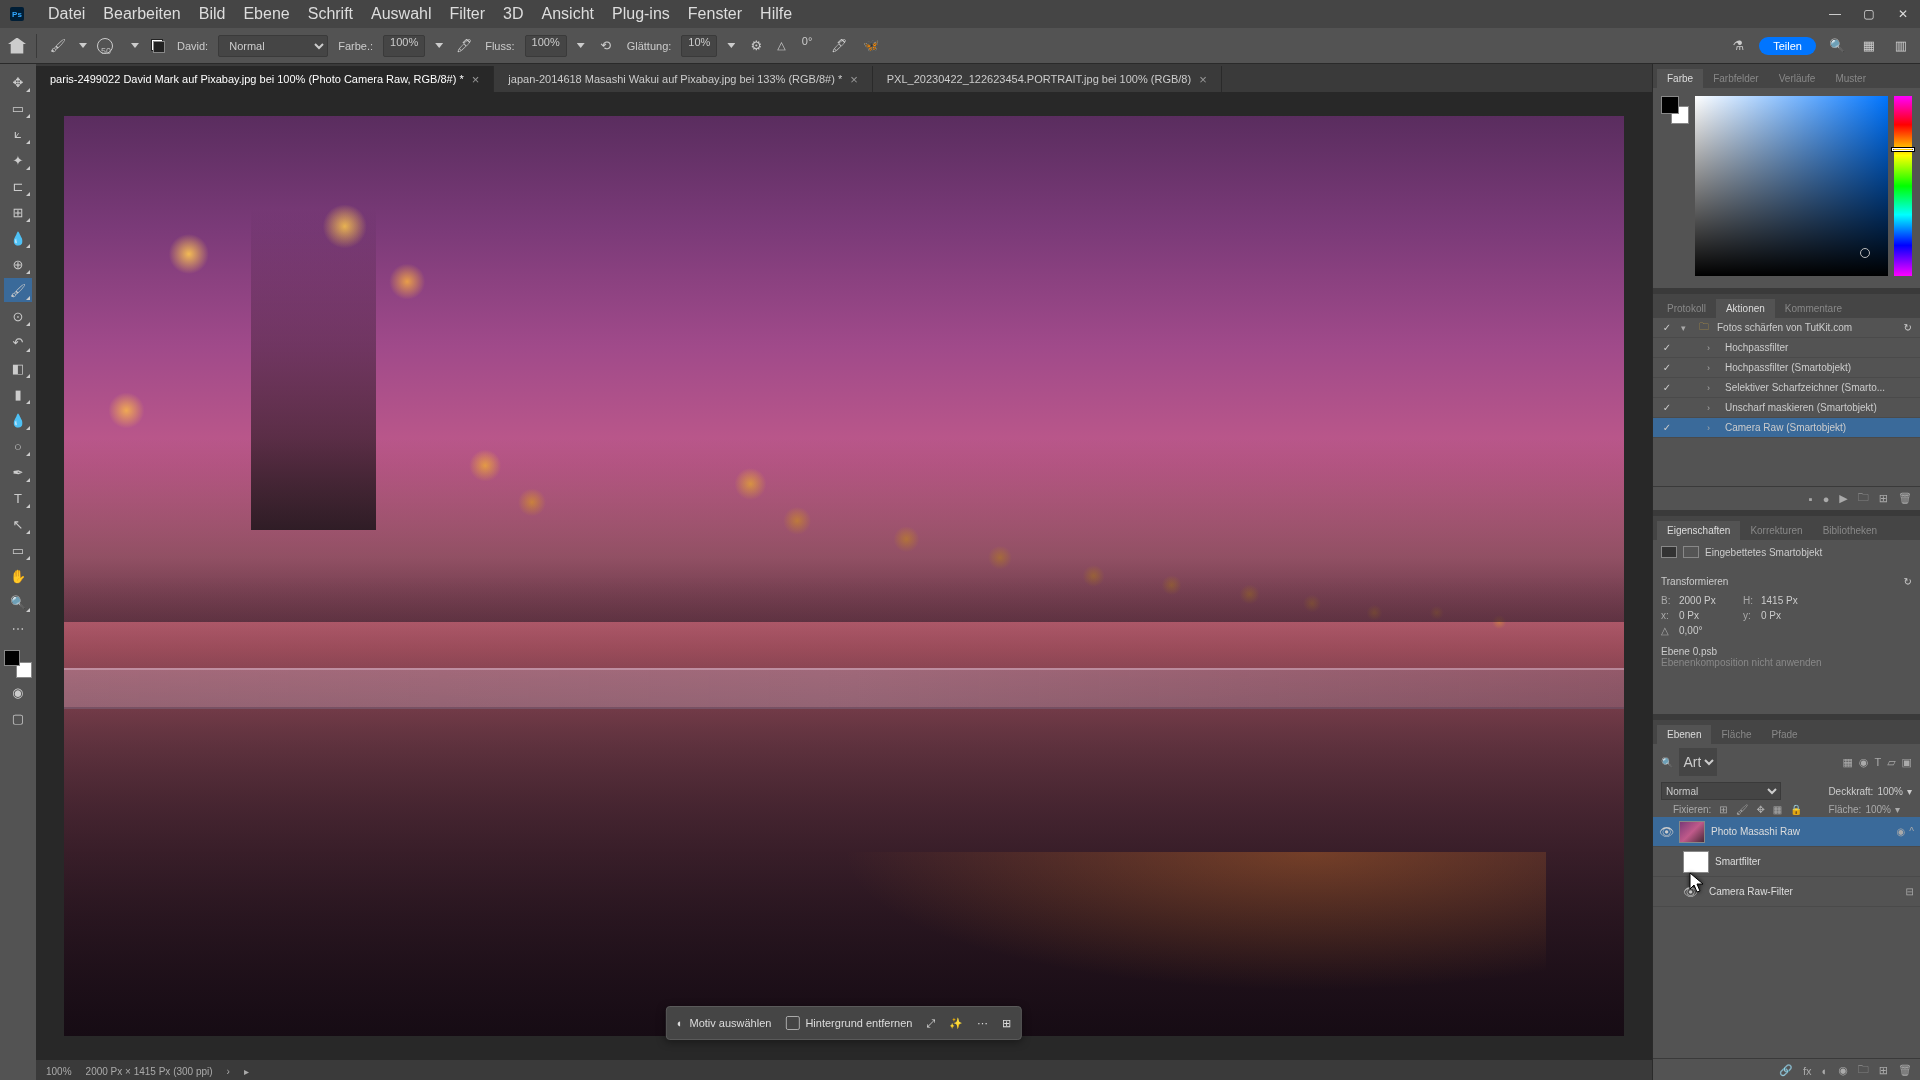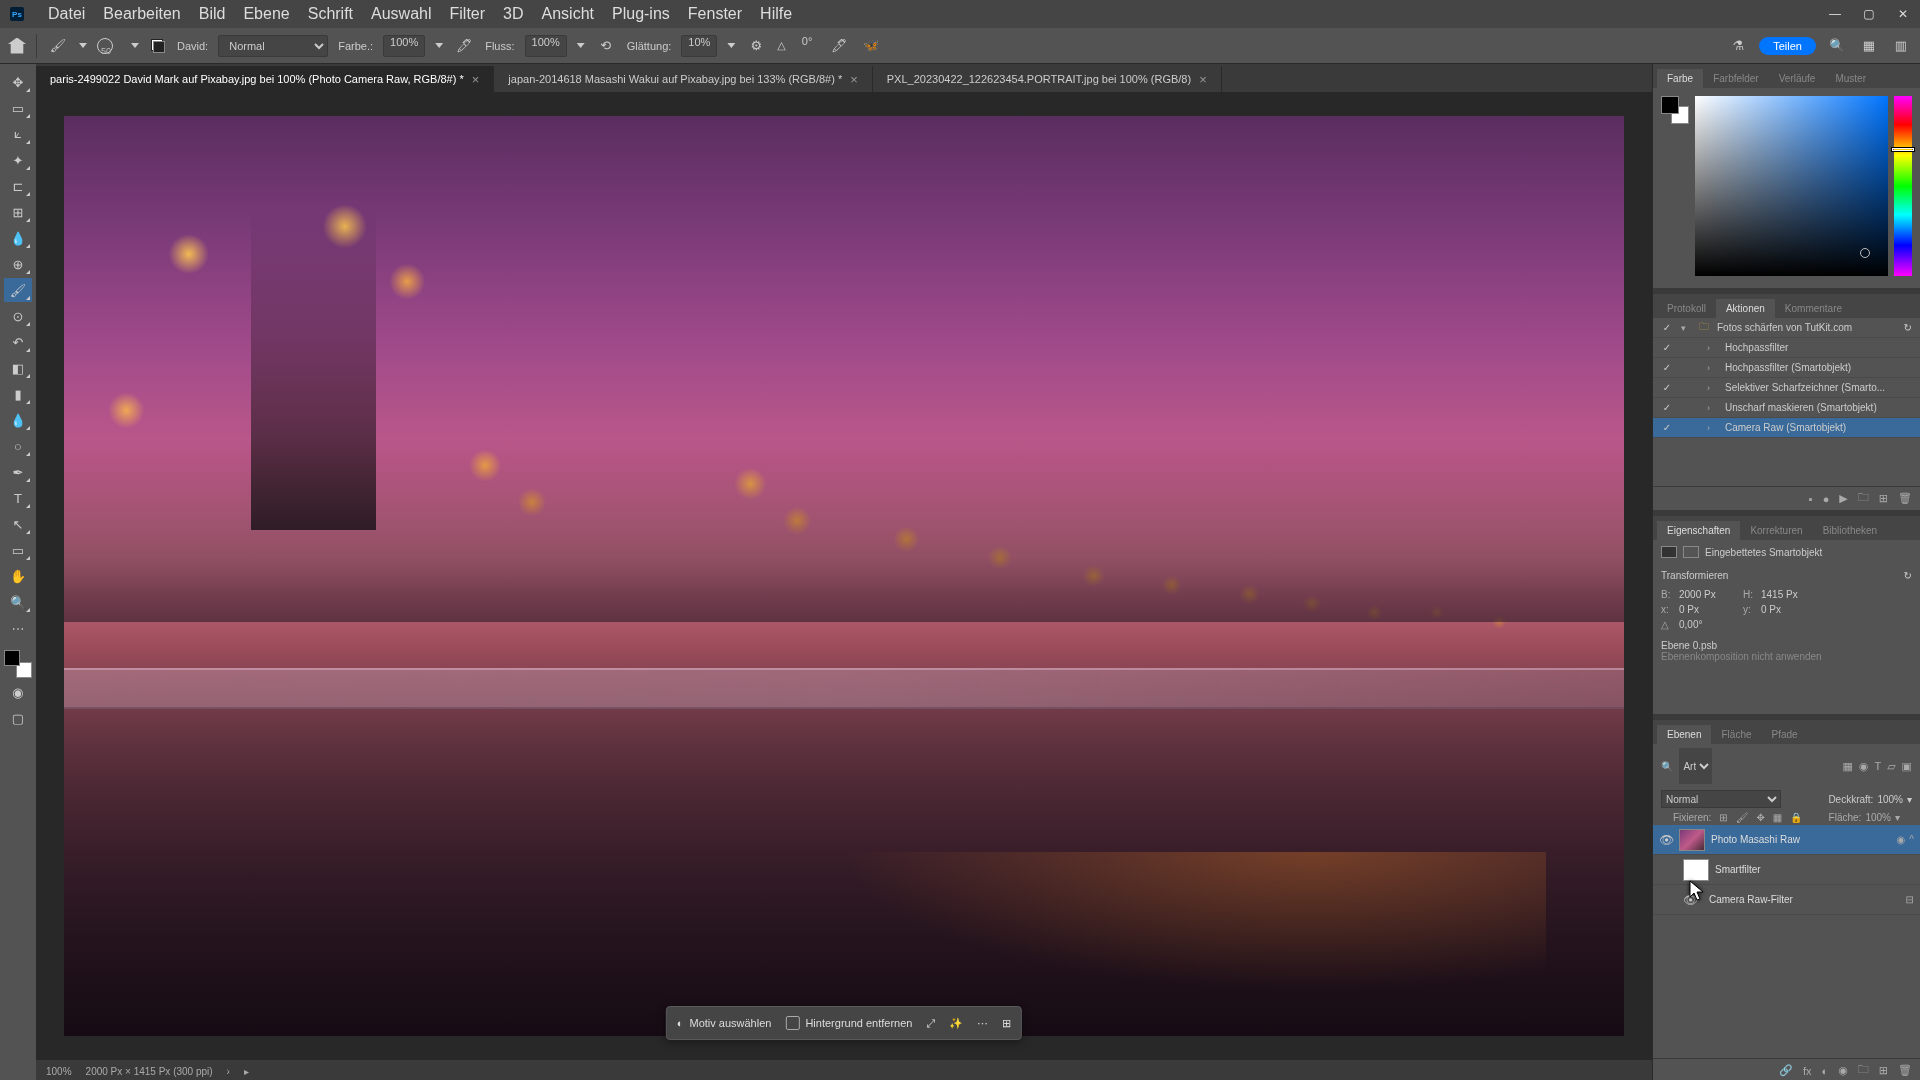--- a/index.html
+++ b/index.html
@@ -80,34 +80,34 @@
 .hue-pick{position:absolute;top:52px;left:-2px;right:-2px;height:3px;border:1px solid #fff;outline:1px solid #000}
 .actions-panel{background:#535353;min-height:180px}
 .action-row{display:flex;align-items:center;height:20px;padding:0 8px;gap:8px;font-size:10px;color:#ccc;border-bottom:1px solid #4a4a4a}
 .action-row .chk{width:12px;height:12px;color:#ccc;font-size:10px;text-align:center}
 .action-row .exp{width:10px;color:#aaa;font-size:9px}
 .action-row .folder{color:#c8a040}
 .action-row.sel{background:#3a6a9a}
 .action-ctrl{height:24px;display:flex;align-items:center;justify-content:flex-end;gap:10px;padding:0 8px;border-top:1px solid #3a3a3a}
 .action-ctrl span{font-size:11px;color:#aaa;cursor:pointer}
 .props-panel{background:#535353;flex:0 0 174px;padding:6px 8px;font-size:10px;color:#ccc}
-.props-panel .pheader{display:flex;align-items:center;gap:6px;margin-bottom:8px;font-size:10px}
+.props-panel .pheader{display:flex;align-items:center;gap:6px;margin-bottom:14px;font-size:10px}
 .props-panel .picon{width:16px;height:12px;border:1px solid #888;background:#333}
 .props-panel .psection{margin:2px 0;display:flex;align-items:center;justify-content:space-between}
 .props-panel .prow{display:flex;gap:14px;margin:4px 0}
 .props-panel .pfield{display:flex;align-items:center;gap:4px}
 .props-panel .pfield label{color:#aaa;width:14px;font-size:10px}
 .props-panel .pfield input{background:transparent;border:none;color:#ccc;width:50px;font-size:10px}
 .props-panel .subtitle{font-size:10px;color:#ccc;margin:4px 0}
 .psb-line{color:#888;font-size:10px}
 .spacer-mid{height:6px;background:#3a3a3a}
 .layers-panel{background:#535353;flex:1;display:flex;flex-direction:column}
 .layers-top{display:flex;align-items:center;gap:6px;padding:4px 8px}
 .layers-top .search{display:flex;align-items:center;gap:4px;font-size:10px}
-.layers-top select{background:#454545;border:none;color:#ccc;font-size:10px;height:36px}
+.layers-top select{background:#454545;border:none;color:#ccc;font-size:14px;height:28px}
 .layers-top .licons{margin-left:auto;display:flex;gap:6px;font-size:11px;color:#aaa}
 .layers-blend{display:flex;align-items:center;gap:6px;padding:2px 8px;font-size:10px}
 .layers-blend select{background:#454545;border:1px solid #3a3a3a;color:#ccc;font-size:10px;width:120px;height:18px}
 .layers-blend .r{margin-left:auto;display:flex;align-items:center;gap:4px}
 .layers-lock{display:flex;align-items:center;gap:8px;padding:2px 20px;font-size:10px;color:#aaa}
 .layers-lock .r{margin-left:auto;display:flex;gap:4px}
 .layer-list{flex:1;overflow:hidden}
 .layer-row{display:flex;align-items:center;height:30px;padding:0 6px;gap:6px;border-bottom:1px solid #4a4a4a}
 .layer-row.sel{background:#3a6a9a}
 .layer-row .eye{width:14px;text-align:center;font-size:12px}

